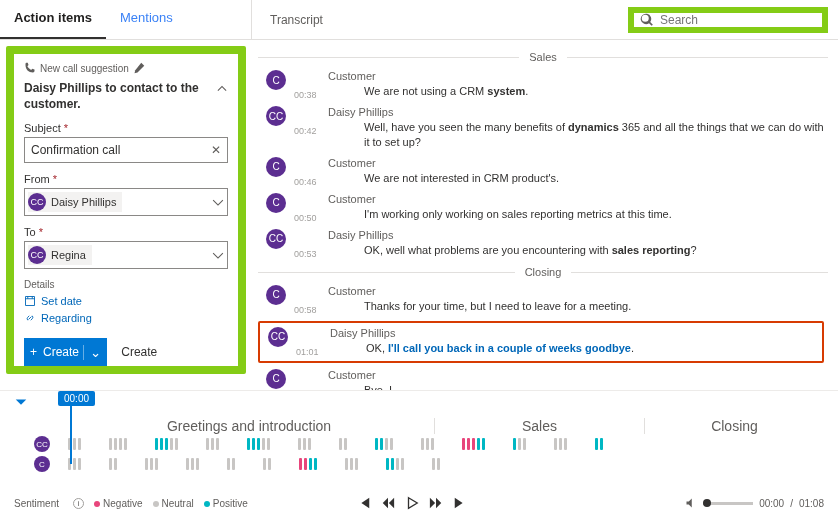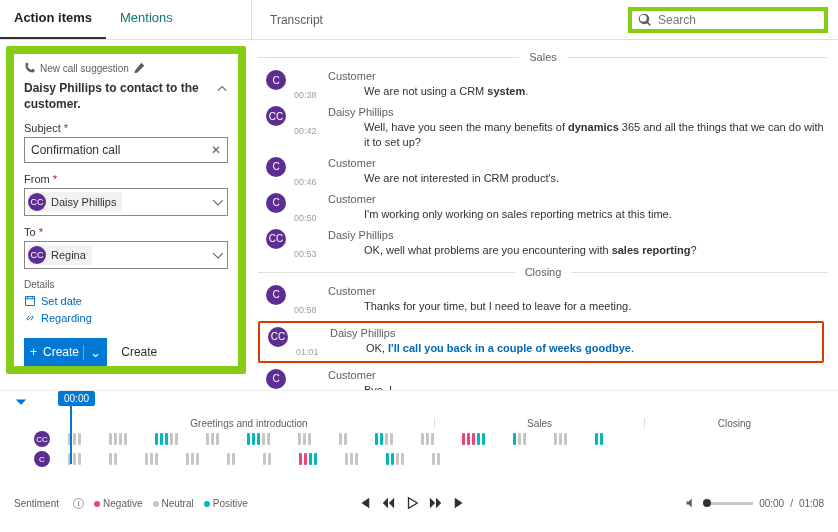--- a/index.html
+++ b/index.html
@@ -1,24 +1,24 @@
 <!DOCTYPE html>
 <html><head>
 <meta charset="utf-8">
 <style>
 * { box-sizing: border-box; margin: 0; padding: 0; font-family: "Segoe UI", Arial, sans-serif; }
 body { background: #fff; font-size: 12px; color: #323130; width: 838px; height: 532px; overflow: hidden; }
 
 .top-row { display: flex; height: 40px; border-bottom: 1px solid #e1dfdd; }
 .tabs { display: flex; width: 252px; border-right: 1px solid #e1dfdd; }
-.tab { padding: 10px 14px 8px; font-size: 13px; color: #0f766e; cursor: pointer; border-bottom: 2px solid transparent; }
+.tab { padding: 10px 14px 8px; font-size: 13px; color: #3b82f6; cursor: pointer; border-bottom: 2px solid transparent; }
 .tab.active { color: #201f1e; border-bottom-color: #323130; font-weight: 700; }
 .transcript-head { display: flex; align-items: center; flex: 1; padding: 0 10px 0 18px; }
 .transcript-label { font-size: 12px; color: #605e5c; }
-.search-wrap { margin-left: auto; display: flex; align-items: center; border: 4px solid #84cc16; height: 26px; width: 200px; padding-left: 6px; }
+.search-wrap { margin-left: auto; display: flex; border: 6px solid #84cc16; height: 26px; width: 200px; padding-left: 6px; }
 .search-wrap svg { width: 14px; height: 14px; fill: #605e5c; }
 .search-wrap input { border: none; outline: none; font-size: 12px; padding-left: 6px; flex: 1; }
 
 .main { display: flex; height: 350px; }
 .left-panel { width: 252px; padding: 6px; }
 .card { border: 8px solid #84cc16; border-radius: 2px; padding: 8px 10px 0; }
 .suggest-row { display: flex; align-items: center; font-size: 10px; color: #605e5c; margin-bottom: 6px; }
 .suggest-row svg { width: 12px; height: 12px; margin-right: 4px; fill: #605e5c; }
 .pencil { width: 11px; height: 11px; margin-left: 4px; fill: #a19f9d; }
 .task-row { display: flex; align-items: flex-start; }
@@ -58,21 +58,21 @@
 .msg .text b { font-weight: 600; }
 .hl { color: #0067b8; font-weight: 600; }
 .msg-highlight { border: 2px solid #d73b02; border-radius: 2px; padding: 4px 4px 4px 0; margin-right: 4px; }
 
 .timeline { height: 95px; border-top: 1px solid #edebe9; padding: 4px 14px 0; position: relative; }
 .tl-toggle { width: 30px; }
 .tl-toggle svg { width: 14px; height: 14px; fill: #0078d4; }
 .marker { position: absolute; left: 58px; top: 0; }
 .marker .bubble { background: #0078d4; color: #fff; font-size: 10px; padding: 2px 6px; border-radius: 2px; }
 .marker .stem { width: 2px; background: #0078d4; height: 58px; margin-left: 12px; }
-.tl-sections { display: flex; margin-left: 50px; font-size: 10px; color: #605e5c; padding-top: 6px; }
+.tl-sections { display: flex; margin-left: 50px; font-size: 14px; color: #605e5c; padding-top: 6px; }
 .tl-sec-greet { width: 370px; text-align: center; }
 .tl-sec-sales { width: 210px; text-align: center; border-left: 1px solid #e1dfdd; }
 .tl-sec-close { flex: 1; text-align: center; border-left: 1px solid #e1dfdd; }
 .tl-rows { margin-left: 20px; }
 .tl-row { display: flex; align-items: center; height: 20px; }
 .tl-av { width: 16px; height: 16px; border-radius: 50%; font-size: 8px; display: flex; align-items: center; justify-content: center; color: #fff; margin-right: 18px; }
 .ticks { display: flex; gap: 28px; }
 .tick-group { display: flex; gap: 2px; }
 .tick { width: 3px; height: 12px; border-radius: 1px; }
 .t-n { background: #c8c6c4; }

